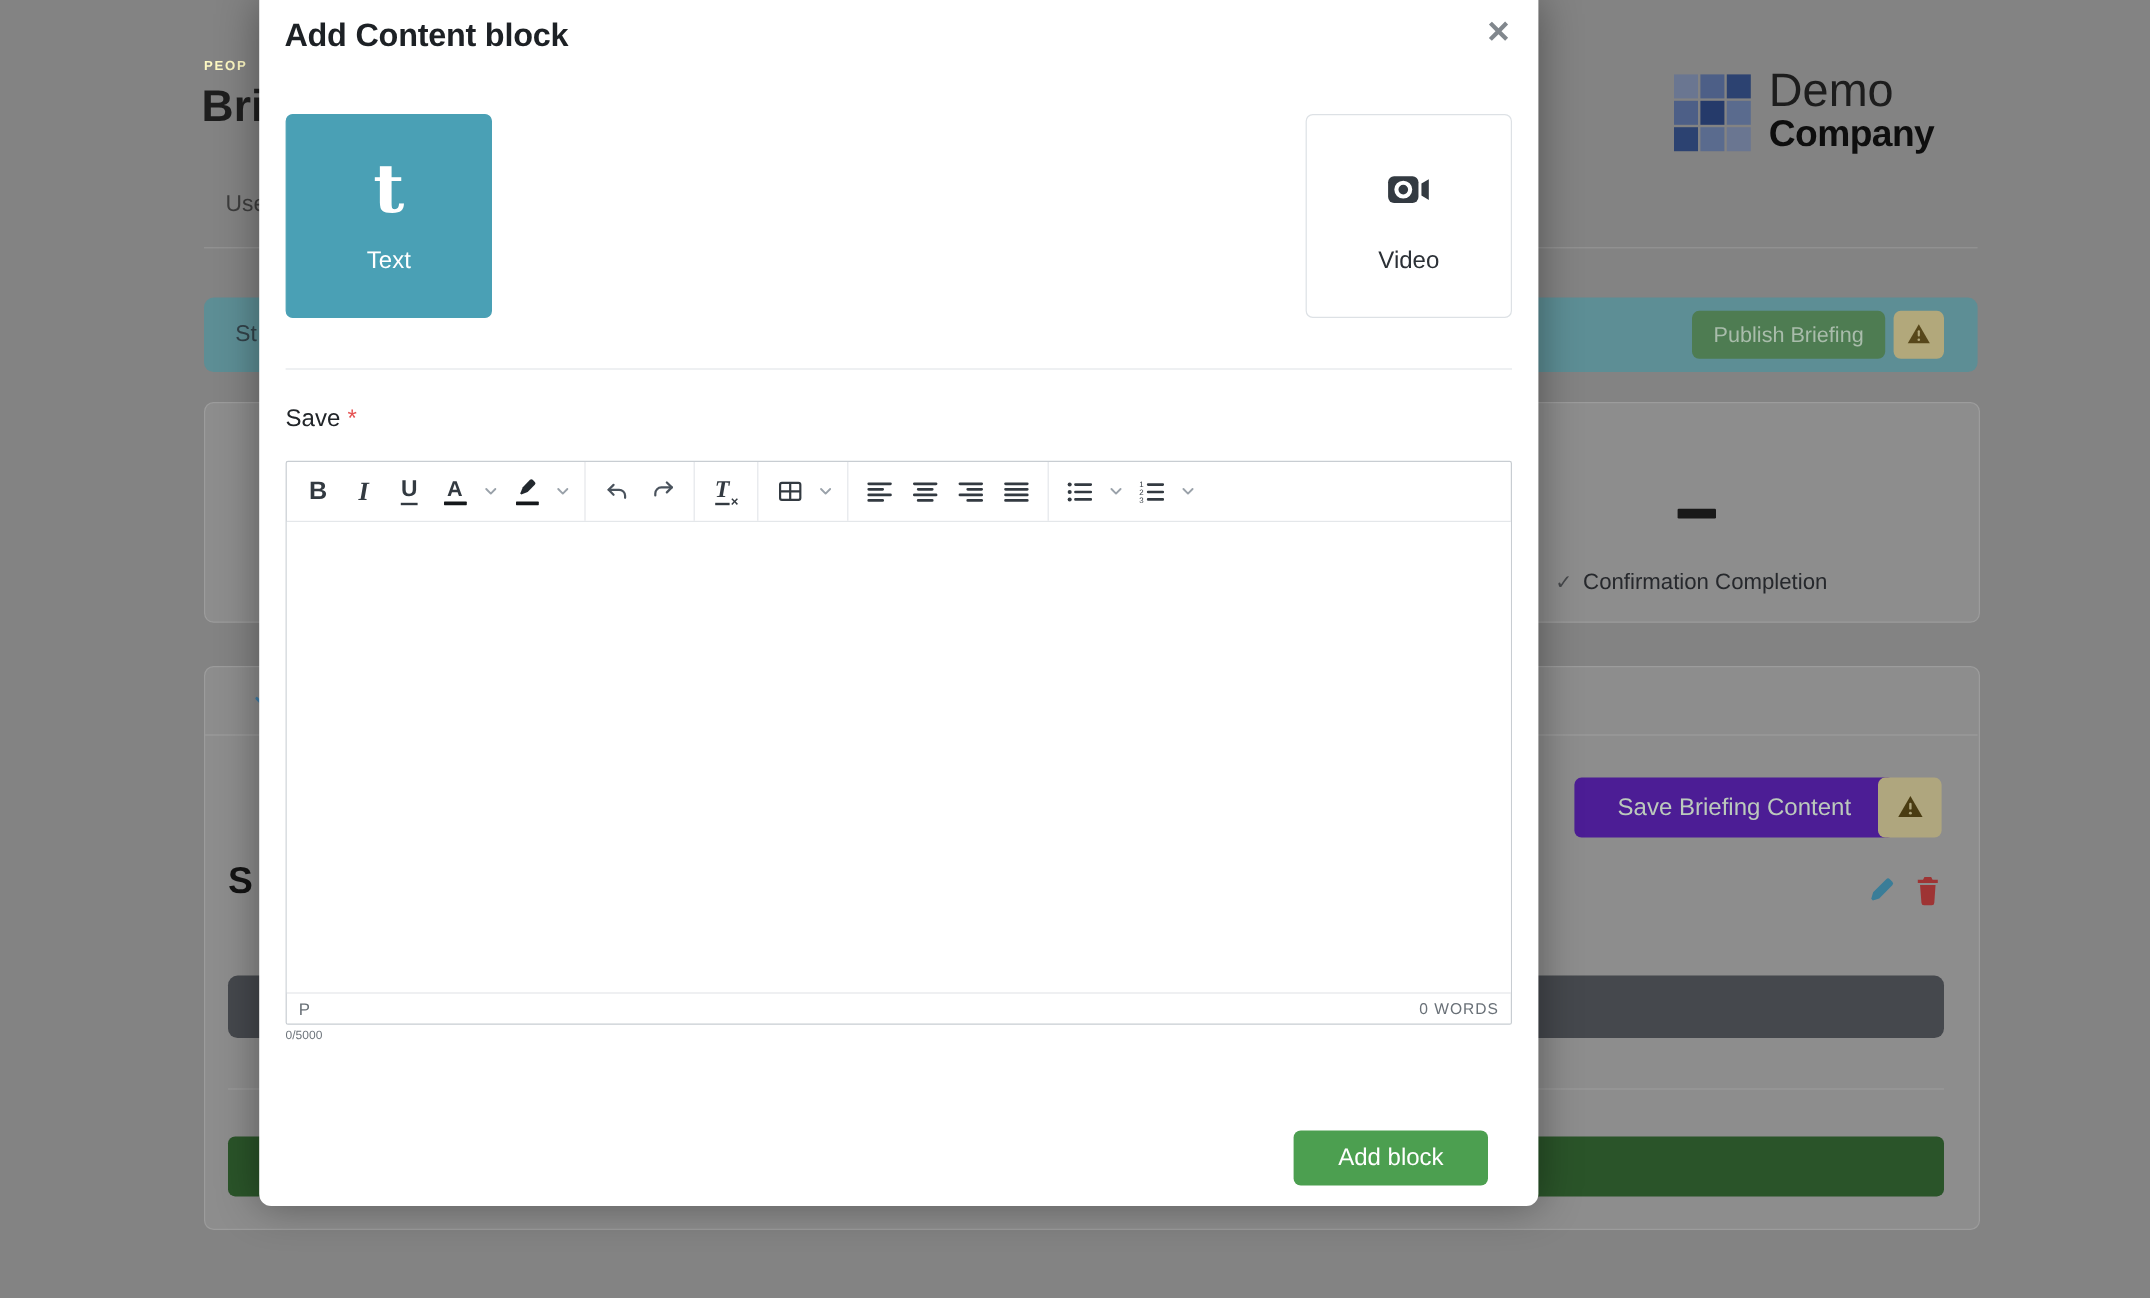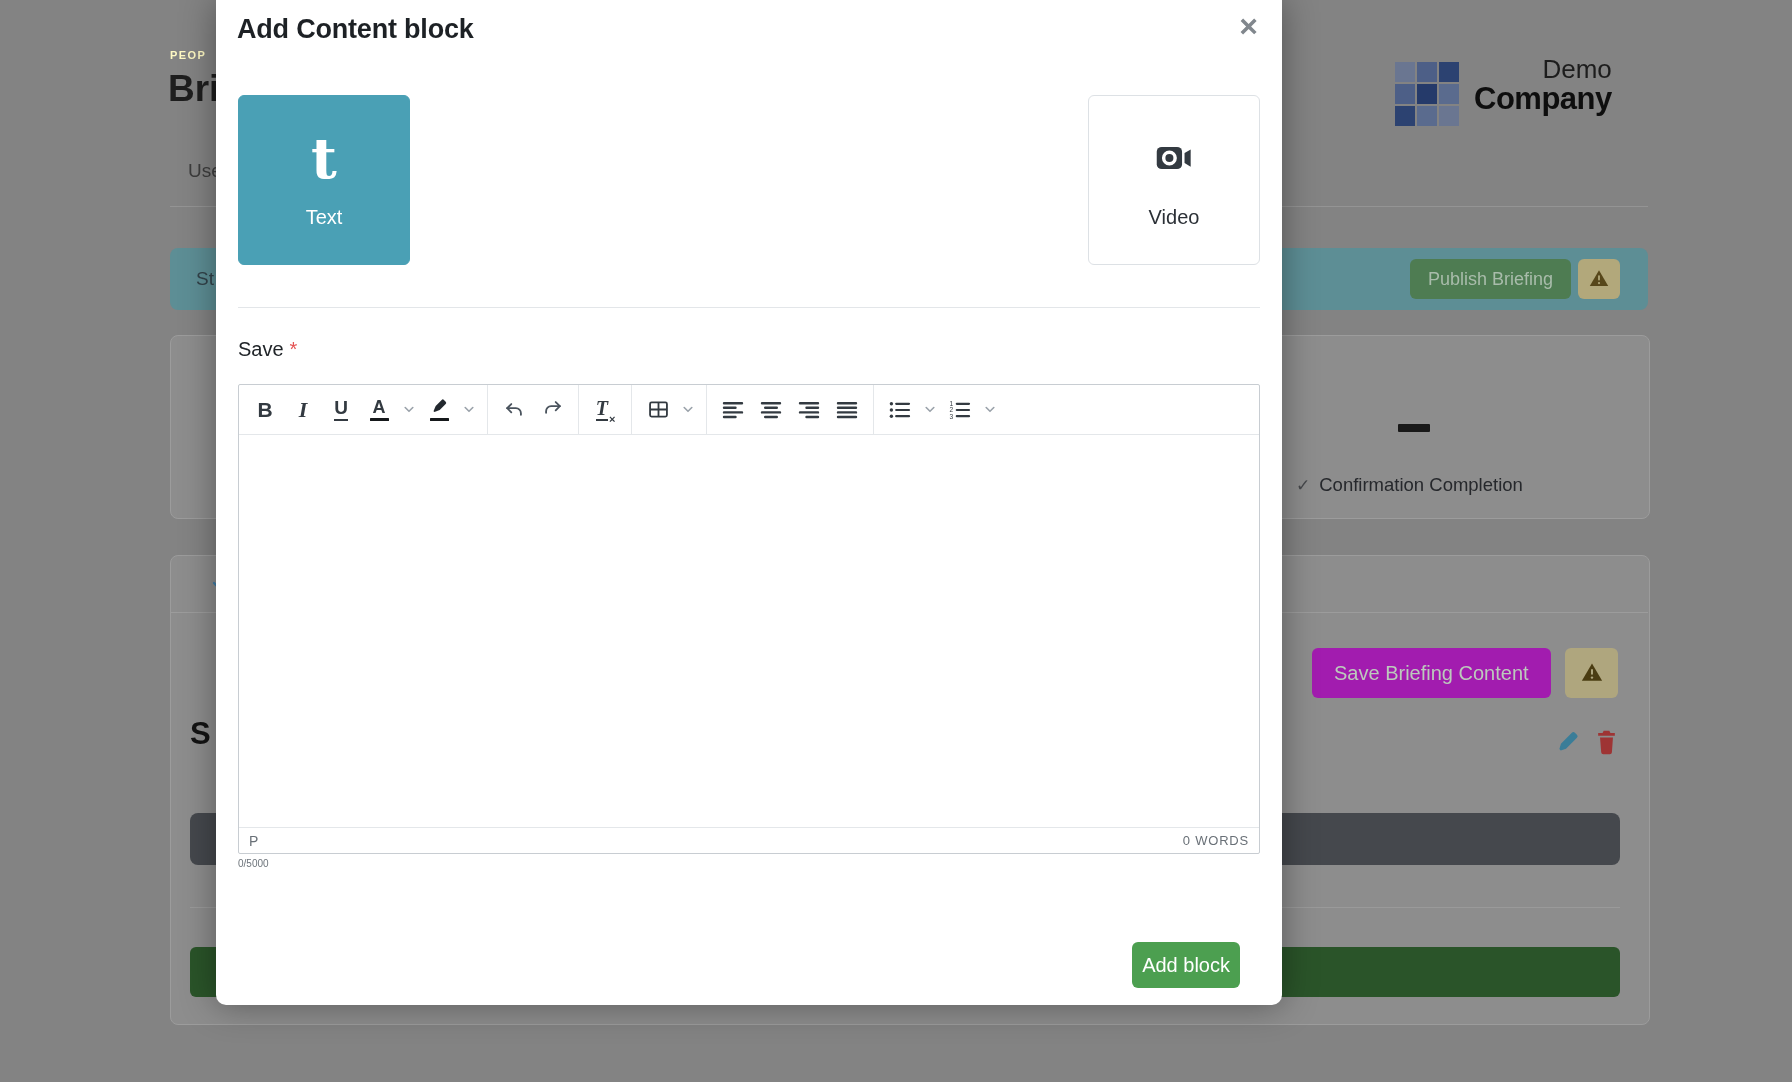--- a/index.html
+++ b/index.html
@@ -15,38 +15,38 @@
   #backdrop{position:absolute;inset:0;}
   .bg-eyebrow{left:170px;top:49px;font-size:11px;letter-spacing:1.4px;color:#fef9c3;font-weight:600;}
   .bg-heading{left:168px;top:68px;font-size:37px;font-weight:700;color:#1e1e1e;}
   .bg-users{left:170px;top:160px;font-size:19px;color:#3d3d3d;margin-left:18px;}
   .bg-divider1{left:170px;top:206px;width:1478px;border-top:1px solid #949494;}
 
   .bg-logo-grid{left:1395px;top:62px;width:64px;height:64px;display:grid;
     grid-template-columns:repeat(3,1fr);grid-template-rows:repeat(3,1fr);gap:1.5px;}
   .bg-logo-grid div{width:100%;height:100%;}
   .bg-logo-text{left:1474px;top:56px;line-height:1.02;color:#1d1d1d;}
-  .bg-logo-l1{font-size:26px;font-weight:400;text-align:right;}
+  .bg-logo-l1{font-size:39px;font-weight:400;}
   .bg-logo-l2{font-size:31px;font-weight:800;color:#0e0e0e;letter-spacing:-0.5px;}
 
   .bg-banner{left:170px;top:248px;width:1478px;height:62px;background:#5d8e95;border-radius:8px;}
   .bg-banner-text{left:196px;top:268px;font-size:19px;color:#324249;}
   .bg-publish{left:1410px;top:259px;height:40px;padding:0 18px;background:#4e7c52;border:none;
     border-radius:6px;color:#a9bcab;font-size:18px;font-family:inherit;cursor:pointer;}
   .bg-warn{border:none;border-radius:6px;cursor:pointer;display:flex;align-items:center;justify-content:center;}
   .bg-warn1{left:1578px;top:259px;width:42px;height:40px;background:#b2a87b;}
   .bg-card{background:#8d8d8d;border:1px solid #9c9c9c;border-radius:8px;}
   .bg-card1{left:170px;top:335px;width:1478px;height:182px;}
   .bg-dash{left:1398px;top:424px;width:32px;height:8px;background:#191919;border-radius:1px;}
   .bg-conf{left:1296px;top:474px;font-size:18.5px;color:#26282c;display:flex;gap:9px;align-items:center;}
   .bg-conf-check{color:#46484b;font-size:17px;}
   .bg-card2{left:170px;top:555px;width:1478px;height:468px;}
   .bg-card2-header{left:170px;top:555px;width:1478px;height:57px;border-bottom:1px solid #9c9c9c;}
   .bg-chevron{left:212px;top:578px;}
-  .bg-save{left:1312px;top:648px;height:50px;padding:0 22px;background:#a21caf;border:none;
+  .bg-save{left:1312px;top:648px;height:50px;padding:0 36px;background:#4c1d95;border:none;
     border-radius:6px;color:#bccabc;font-size:20px;font-family:inherit;cursor:pointer;}
   .bg-warn2{left:1565px;top:648px;width:53px;height:50px;background:#afa67e;}
   .bg-pencil{left:1556px;top:729px;cursor:pointer;}
   .bg-trash{left:1594px;top:728px;cursor:pointer;}
   .bg-section{left:190px;top:716px;font-size:31px;font-weight:700;color:#131313;}
   .bg-graybar{left:190px;top:813px;width:1430px;height:52px;background:#45484d;border-radius:8px;}
   .bg-divider2{left:190px;top:907px;width:1430px;border-top:1px solid #9a9a9a;}
   .bg-greenbar{left:190px;top:947px;width:1430px;height:50px;background:#2a5429;border-radius:6px;cursor:pointer;}
 
   
@@ -86,21 +86,21 @@
     border-bottom:2px solid #333a41;line-height:1.05;position:relative;}
   .g-txx{font-size:11px;font-weight:700;position:relative;top:4px;left:1px;}
   .mirror{transform:scaleX(-1);}
 
   .content-area{height:392px;background:#fff;cursor:text;outline:none;}
   .statusbar{height:25px;border-top:1px solid #e4e7ea;display:flex;align-items:center;
     justify-content:space-between;padding:0 10px;color:#697077;}
   .sb-path{font-size:14px;}
   .sb-words{font-size:13px;letter-spacing:0.8px;}
   .m-charcount{left:22px;top:858px;font-size:10px;color:#6d747b;}
-  .m-addbtn{right:42px;bottom:17px;height:46px;padding:0 10px;background:#4c9f50;color:#fff;
+  .m-addbtn{right:42px;bottom:17px;height:46px;padding:0 37px;background:#4c9f50;color:#fff;
     border:none;border-radius:6px;font-size:20px;font-family:inherit;cursor:pointer;}
 </style>
 </head>
 <body>
 
 <div id="backdrop">
   <div class="abs bg-eyebrow">PEOP</div>
   <div class="abs bg-heading">Bri</div>
   <div class="abs bg-users">Users</div>
   <div class="abs bg-divider1"></div>

